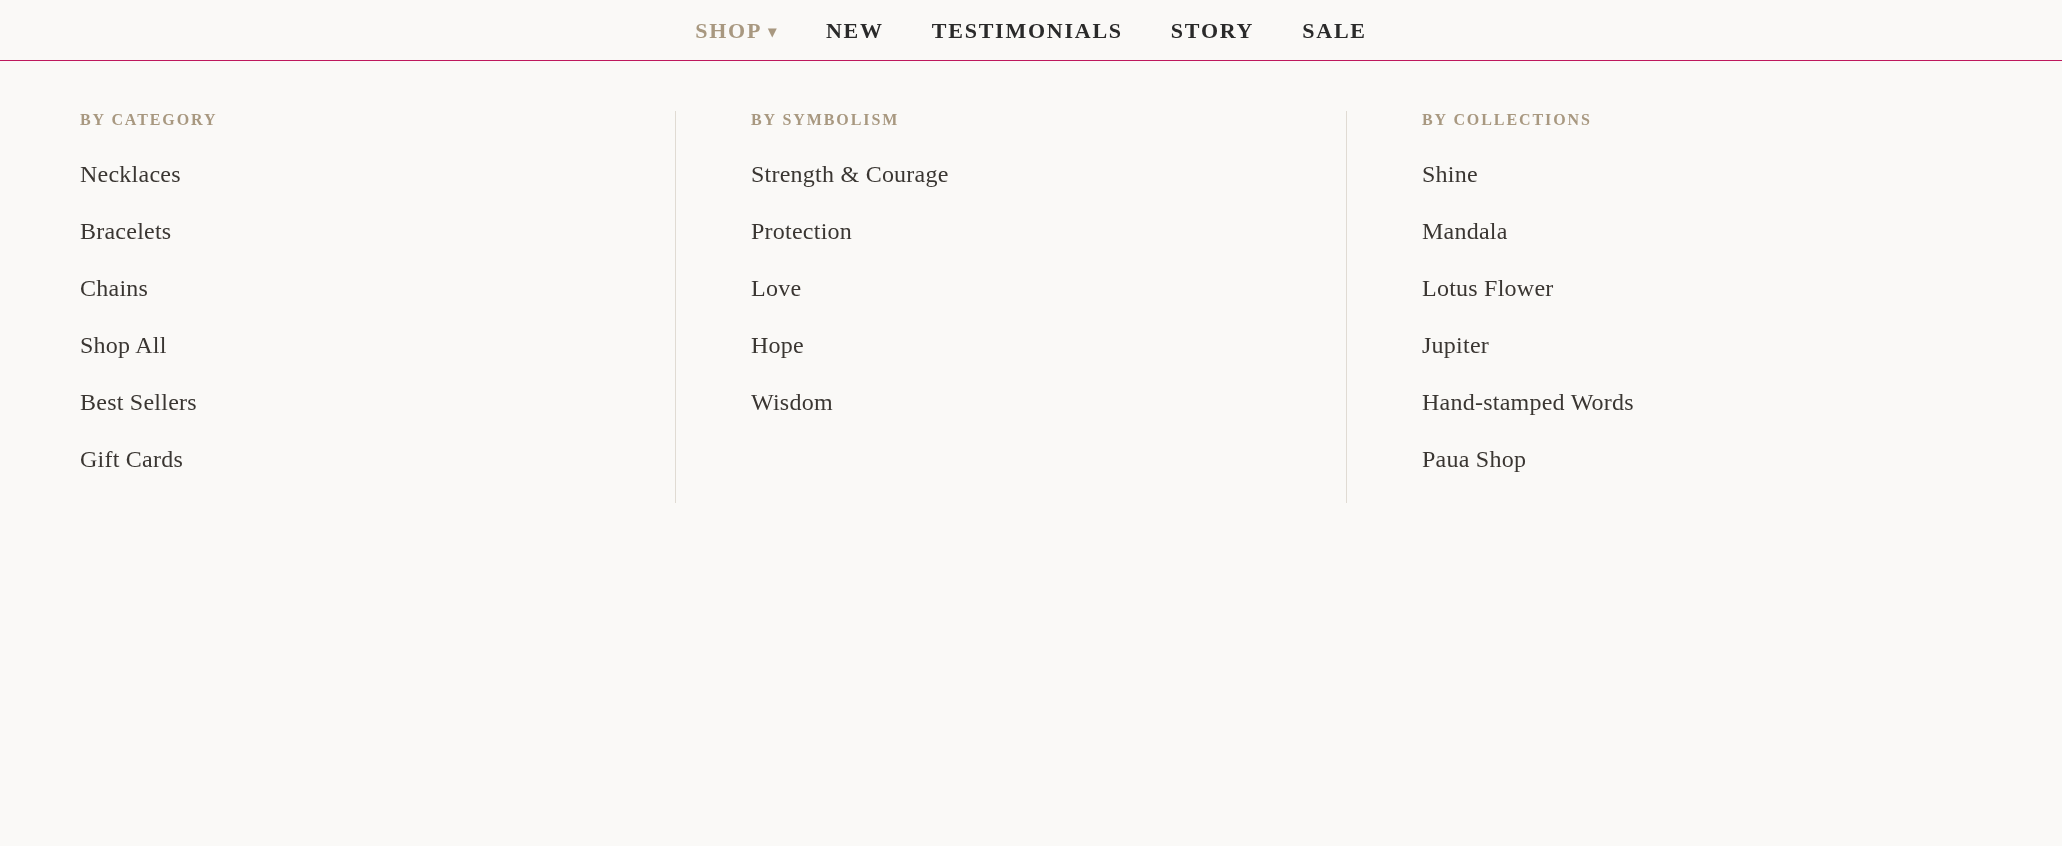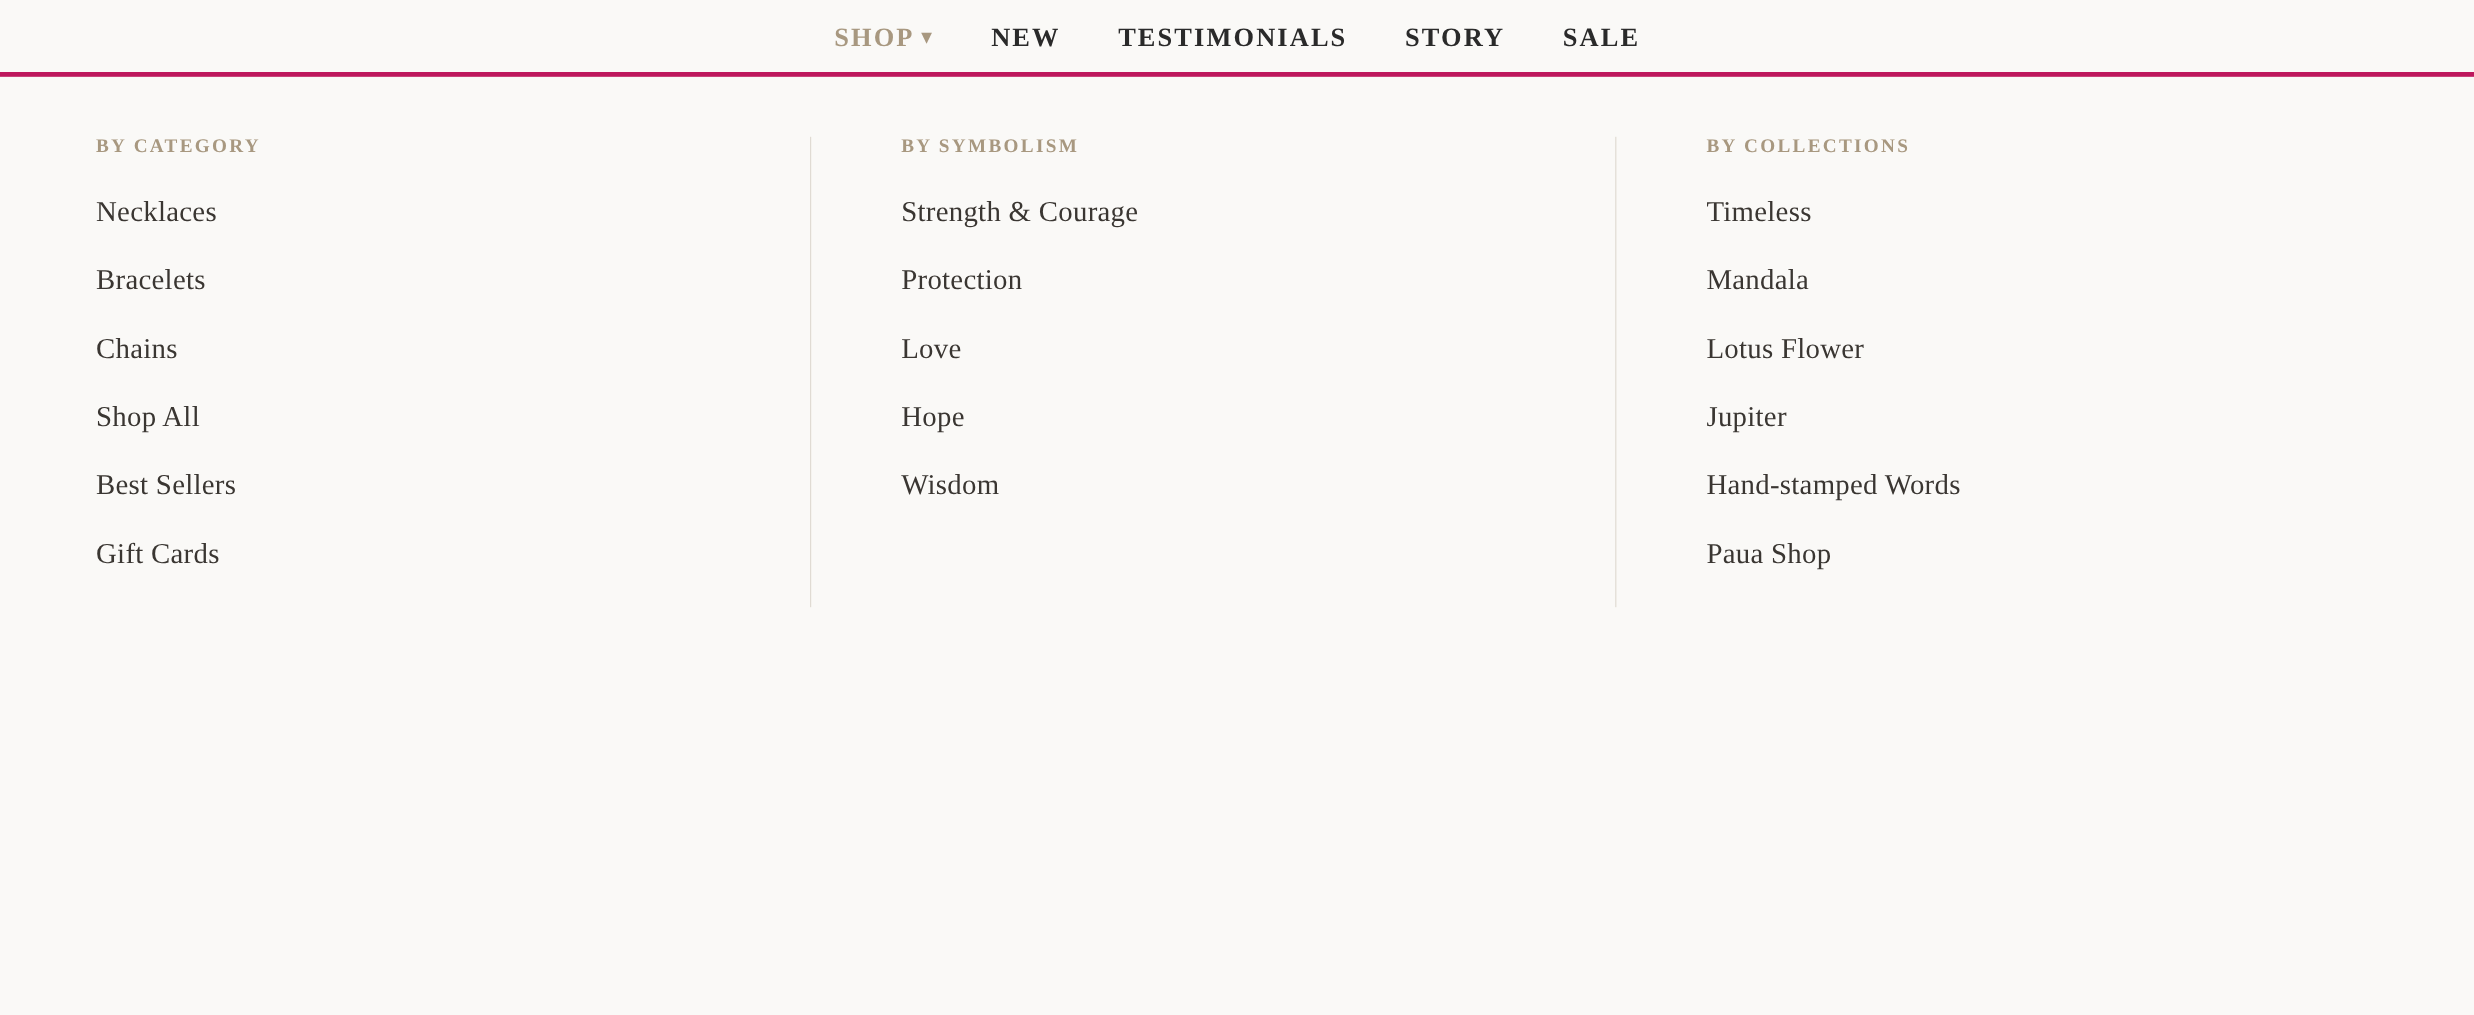--- a/index.html
+++ b/index.html
@@ -15,21 +15,21 @@
       width: 2062px;
       min-height: 846px;
     }
 
     .nav-bar {
       display: flex;
       justify-content: center;
       align-items: center;
       padding: 18px 0 16px 0;
       gap: 48px;
-      border-bottom: 4px solid #be185d;
+      border-bottom: 1px solid #be185d;
     }
 
     .nav-item {
       font-size: 22px;
       font-weight: 700;
       letter-spacing: 0.08em;
       color: #2a2a2a;
       cursor: pointer;
       text-transform: uppercase;
       font-family: 'Georgia', serif;
@@ -132,21 +132,21 @@
     <div class="column-item">Protection</div>
     <div class="column-item">Love</div>
     <div class="column-item">Hope</div>
     <div class="column-item">Wisdom</div>
   </div>
 
   <div class="divider"></div>
 
   <div class="column">
     <div class="column-header">BY COLLECTIONS</div>
-    <div class="column-item">Timeless</div>
+    <div class="column-item">Shine</div>
     <div class="column-item">Mandala</div>
     <div class="column-item">Lotus Flower</div>
     <div class="column-item">Jupiter</div>
     <div class="column-item">Hand-stamped Words</div>
     <div class="column-item">Paua Shop</div>
   </div>
 
 </div>
 
 </body></html>

